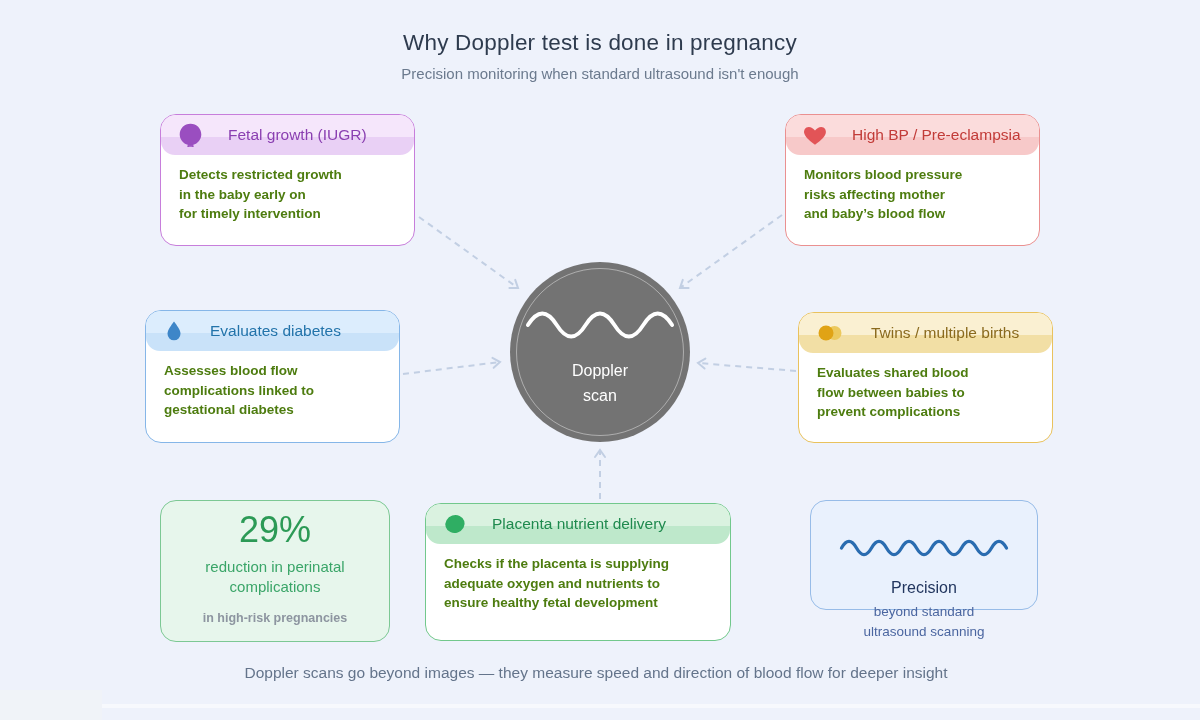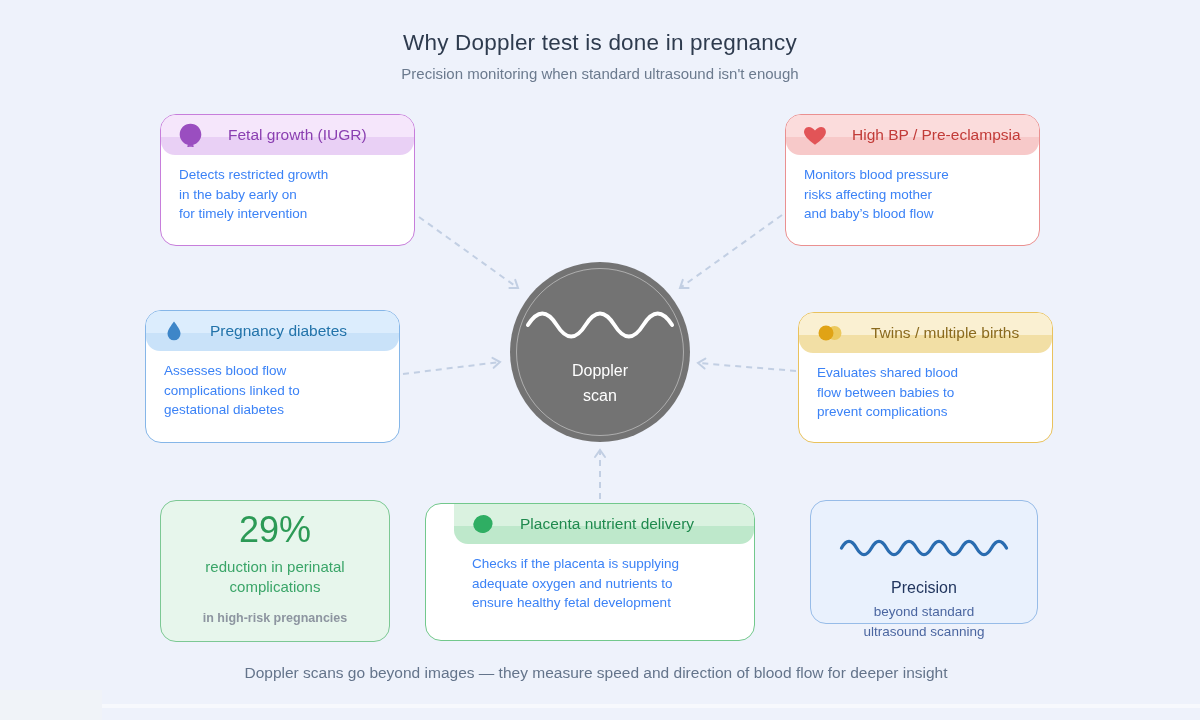--- a/index.html
+++ b/index.html
@@ -29,45 +29,46 @@
     position:absolute;background:#ffffff;border:1.5px solid;border-radius:16px;
     overflow:hidden;z-index:2;box-sizing:border-box;
   }
   .card-header{
     height:40px;display:flex;align-items:center;gap:24px;padding:0 16px;
     border-radius:0 0 14px 14px;
     background:linear-gradient(180deg,var(--hl) 0 56%,var(--hb) 56% 100%);
   }
   .card-title{font-size:15.5px;}
   .card-body{
-    padding:10px 18px 0;font-size:13.5px;line-height:1.45;color:#3b82f6;
+    padding:10px 18px 0;font-size:13.5px;line-height:1.45;color:#4d7c0f;
     white-space:pre-line;
+    font-weight:bold;
   }
   .icon{display:flex;align-items:center;}
   .card--fetal{left:160px;top:114px;width:255px;height:132px;border-color:#c77edb;--hl:#f5e6fb;--hb:#e9d0f5;}
   .card--fetal .card-title{color:#8a3fb1;}
   .card--bp{left:785px;top:114px;width:255px;height:132px;border-color:#ea9090;--hl:#fbdcdc;--hb:#f7c9c9;}
   .card--bp .card-title{color:#c23b38;}
   .card--diabetes{left:145px;top:310px;width:255px;height:133px;border-color:#85b6e8;--hl:#dcedfd;--hb:#c9e2f9;}
   .card--diabetes .card-title{color:#2273aa;}
   .card--twins{left:798px;top:312px;width:255px;height:131px;border-color:#e9c25d;--hl:#faf0d2;--hb:#f2dfa5;}
   .card--twins .card-title{color:#8a6a1e;}
-  .card--placenta{left:425px;top:503px;width:330px;height:138px;border-color:#72c88c;padding-left:28px;--hl:#daf2e0;--hb:#bee8cb;}
+  .card--placenta{left:425px;top:503px;width:306px;height:138px;border-color:#72c88c;--hl:#daf2e0;--hb:#bee8cb;}
   .card--placenta .card-title{color:#1f8a4e;}
   
   .stat-card{
     position:absolute;left:160px;top:500px;width:230px;height:142px;z-index:2;box-sizing:border-box;
     background:#e7f6ec;border:1.5px solid #7cc894;border-radius:16px;text-align:center;padding-top:8px;
   }
   .stat-value{font-size:36px;color:#2c9a56;}
   .stat-label{margin-top:6px;font-size:15px;line-height:1.35;color:#3aa568;white-space:pre-line;}
   .stat-sub{margin-top:13px;font-size:12.5px;color:#8d95a0;font-weight:bold;}
   
   .precision-card{
-    position:absolute;left:810px;top:500px;width:228px;height:124px;z-index:2;box-sizing:border-box;
+    position:absolute;left:810px;top:500px;width:228px;height:110px;z-index:2;box-sizing:border-box;
     background:#e9f1fd;border:1.5px solid #97bce8;border-radius:16px;text-align:center;padding-top:32px;
   }
   .precision-title{margin-top:12px;font-size:16px;color:#22365f;}
   .precision-sub{margin-top:5px;font-size:13.5px;line-height:1.45;color:#4b66a0;white-space:pre-line;}
   
   .footer{position:absolute;left:0;right:8px;top:664px;text-align:center;font-size:15.5px;color:#64748b;z-index:3;}
   
   .edge-line{position:absolute;left:102px;right:0;top:704px;height:4px;background:#f7f9fd;z-index:0;}
   .edge-corner{position:absolute;left:0;top:690px;width:102px;height:30px;background:#f0f3f8;z-index:0;}
 </style>
@@ -139,21 +140,21 @@
 and baby’s blood flow</div>
   </div>
 
   <div class="card card--diabetes">
     <div class="card-header">
       <span class="icon">
         <svg width="24" height="24" viewBox="0 0 24 24">
           <path fill="#3e86c8" d="M12 2.5C9 6.5 5.5 11 5.5 14.8a6.5 6.5 0 0 0 13 0C18.5 11 15 6.5 12 2.5z"></path>
         </svg>
       </span>
-      <span class="card-title">Pregnancy diabetes</span>
+      <span class="card-title">Evaluates diabetes</span>
     </div>
     <div class="card-body">Assesses blood flow
 complications linked to
 gestational diabetes</div>
   </div>
 
   <div class="card card--twins">
     <div class="card-header">
       <span class="icon">
         <svg width="32" height="24" viewBox="0 0 28 24">

